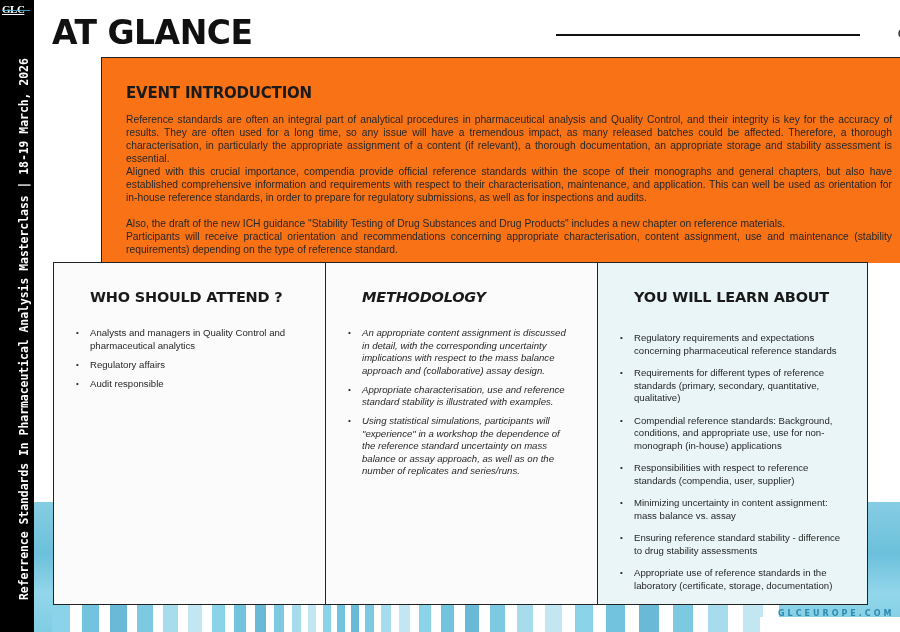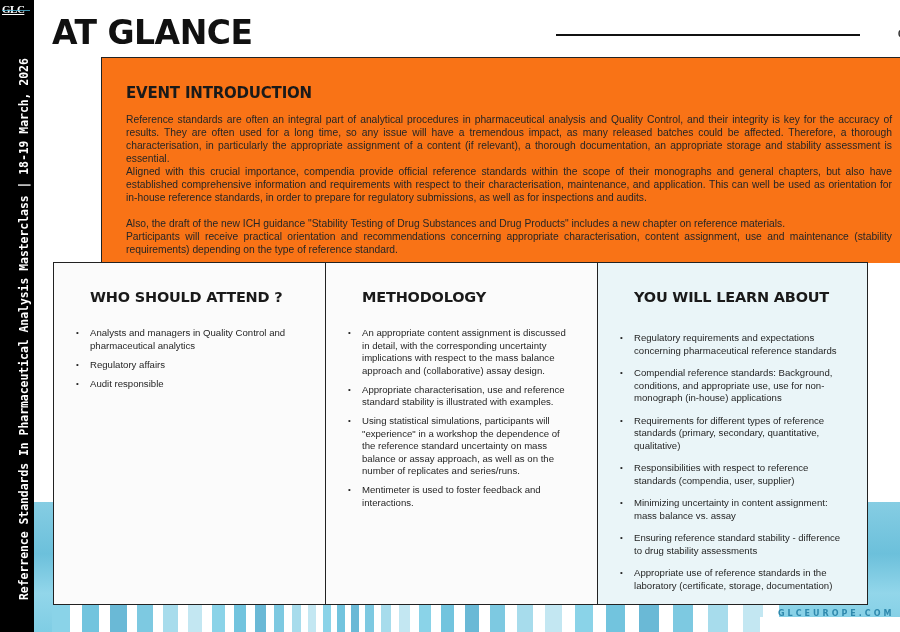--- a/index.html
+++ b/index.html
@@ -26,21 +26,21 @@
   .intro { position: absolute; left: 53px; top: 57px; width: 815px; height: 206px; background: #f97316; border: 1.5px solid #222; border-bottom: none; margin-left: 48px; }
   .intro h2 { position: absolute; left: 24px; top: 26px; font-family: "DejaVu Sans", sans-serif; font-weight: bold; font-size: 15px; color: #1a1a1a; letter-spacing: -0.2px; }
   .intro .body { position: absolute; left: 24px; top: 55px; width: 766px; font-size: 10.3px; line-height: 13px; color: #262626; text-align: justify; }
   .intro .body p { margin: 0; }
   .intro .body p.gap { margin-top: 13px; }
 
   .cols { position: absolute; left: 53px; top: 262px; width: 815px; height: 343px; display: flex; border: 1.5px solid #222; }
   .col { position: relative; height: 100%; background: #fbfbfb; }
   .col + .col { border-left: 1.5px solid #222; }
   .col.c1 { width: 271px; }
-  .col.c2 { width: 272px; }
+  .col.c2 { width: 272px; font-style: italic; }
   .col.c3 { flex: 1; background: #eaf5f8; }
   .col h3 { position: absolute; top: 26px; font-family: "DejaVu Sans", sans-serif; font-weight: bold; font-size: 14.5px; color: #1a1a1a; letter-spacing: -0.2px; white-space: nowrap; }
   .c1 h3 { left: 36px; }
   .c2 h3 { left: 36px; }
   .c3 h3 { left: 36px; }
   .col ul { position: absolute; list-style: none; font-size: 9.6px; line-height: 12.5px; color: #262626; }
   .c1 ul { left: 22px; top: 64px; width: 230px; }
   .c2 ul { left: 22px; top: 64px; width: 222px; }
   .c3 ul { left: 22px; top: 69px; width: 230px; }
   .col li { position: relative; padding-left: 14px; margin-bottom: 6.5px; }
@@ -143,28 +143,27 @@
       <li>Regulatory affairs</li>
       <li>Audit responsible</li>
     </ul>
   </div>
   <div class="col c2">
     <h3>METHODOLOGY</h3>
     <ul>
       <li>An appropriate content assignment is discussed in detail, with the corresponding uncertainty implications with respect to the mass balance approach and (collaborative) assay design.</li>
       <li>Appropriate characterisation, use and reference standard stability is illustrated with examples.</li>
       <li>Using statistical simulations, participants will "experience" in a workshop the dependence of the reference standard uncertainty on mass balance or assay approach, as well as on the number of replicates and series/runs.</li>
-      <li>Mentimeter is used to foster feedback and interactions.</li>
     </ul>
   </div>
   <div class="col c3">
     <h3>YOU WILL LEARN ABOUT</h3>
     <ul>
       <li>Regulatory requirements and expectations concerning pharmaceutical reference standards</li>
+      <li>Requirements for different types of reference standards (primary, secondary, quantitative, qualitative)</li>
       <li>Compendial reference standards: Background, conditions, and appropriate use, use for non-monograph (in-house) applications</li>
-      <li>Requirements for different types of reference standards (primary, secondary, quantitative, qualitative)</li>
       <li>Responsibilities with respect to reference standards (compendia, user, supplier)</li>
       <li>Minimizing uncertainty in content assignment: mass balance vs. assay</li>
       <li>Ensuring reference standard stability - difference to drug stability assessments</li>
       <li>Appropriate use of reference standards in the laboratory (certificate, storage, documentation)</li>
     </ul>
   </div>
 </section>
 
 </body></html>

